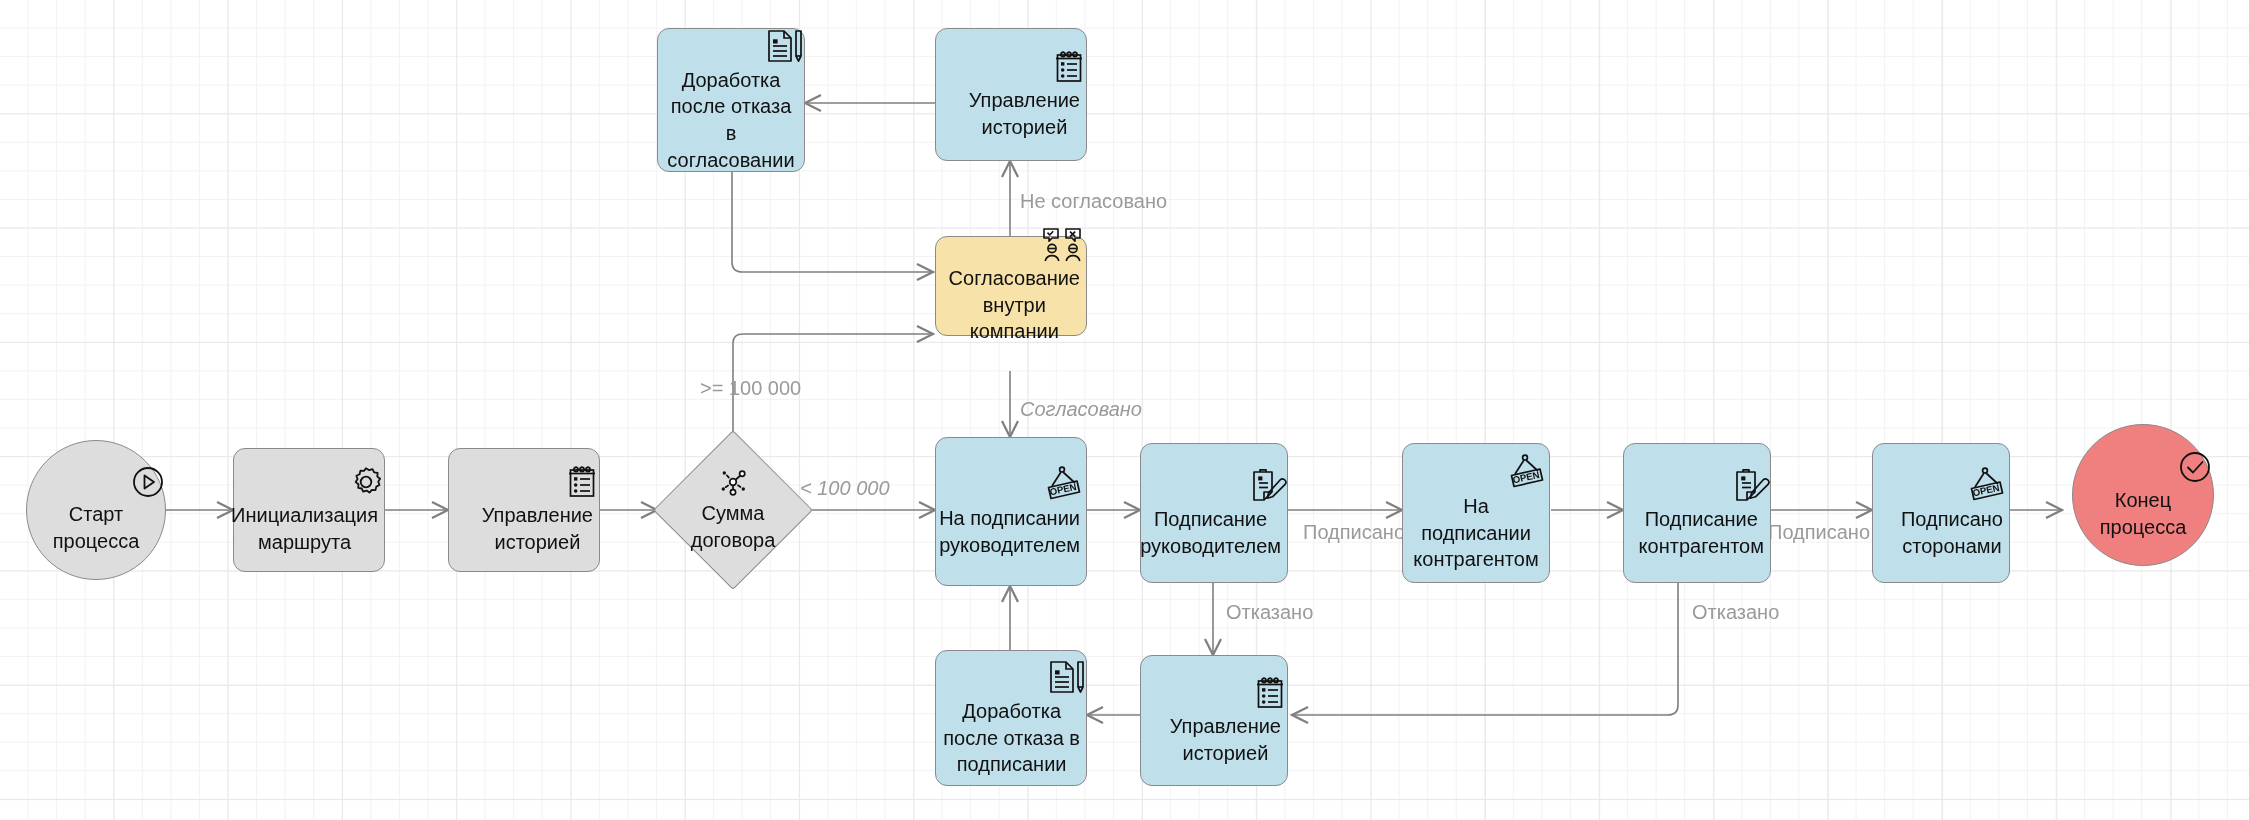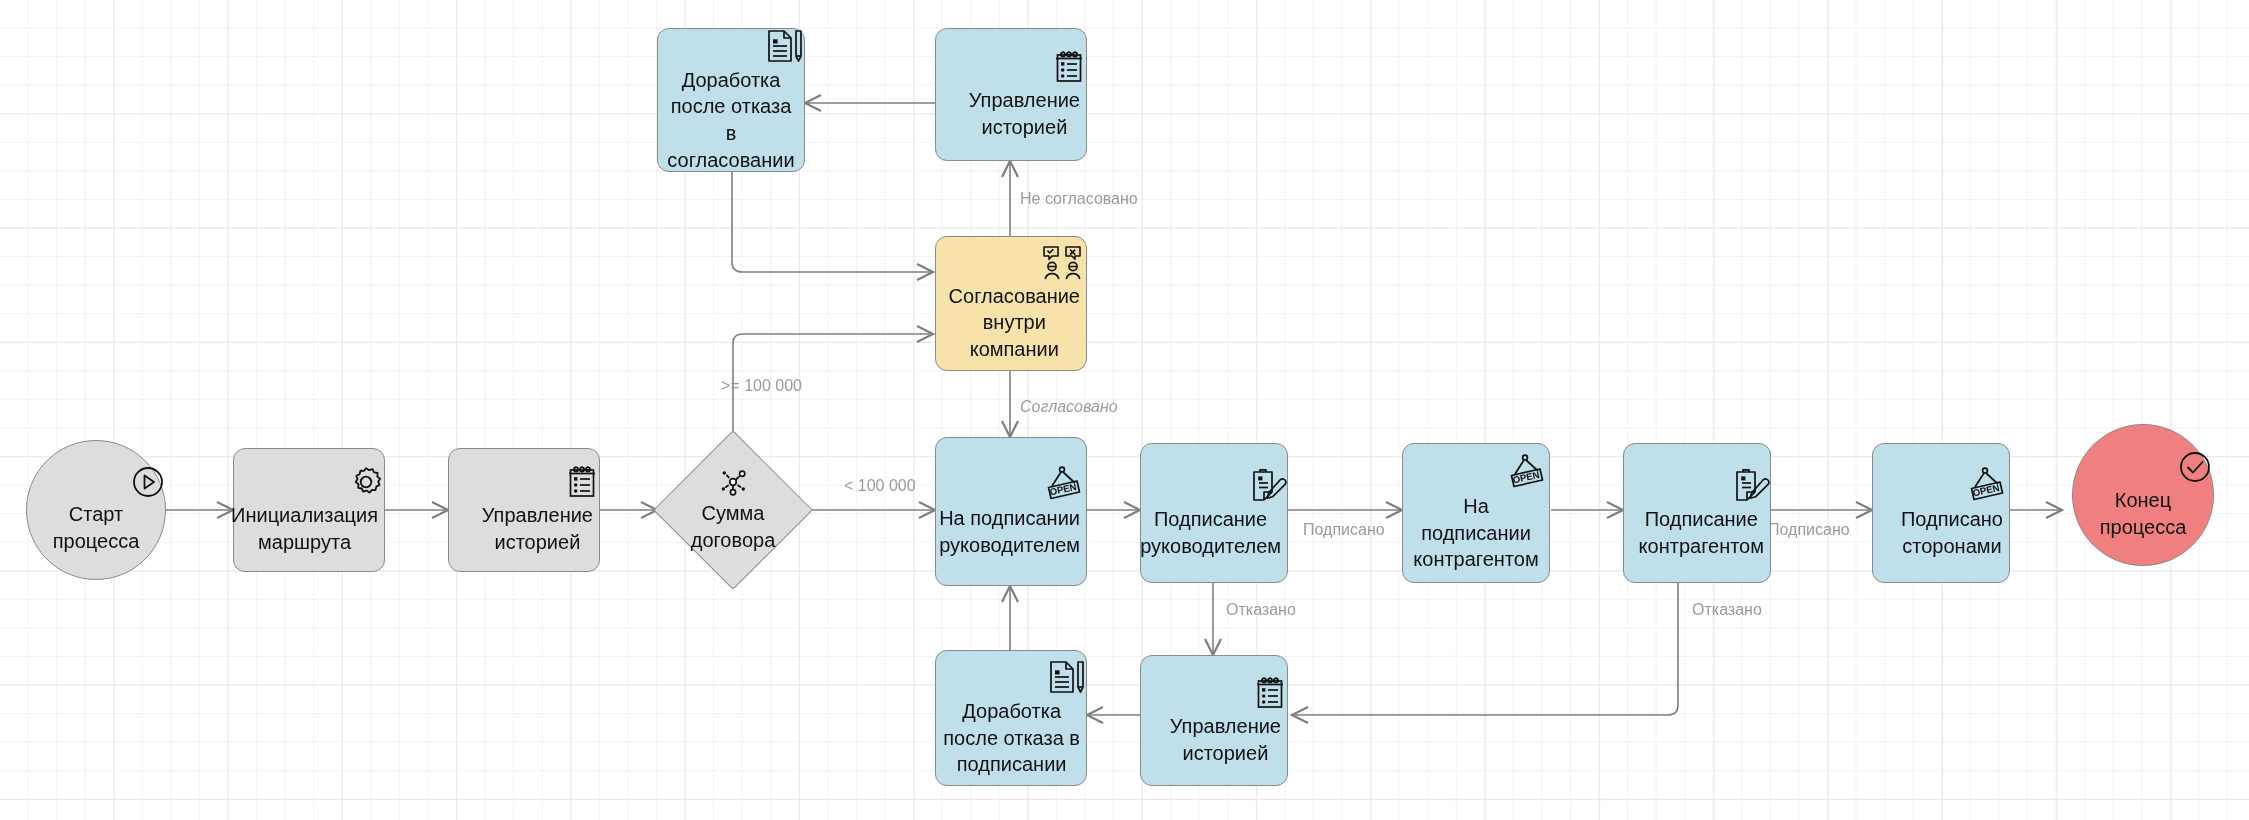--- a/index.html
+++ b/index.html
@@ -96,21 +96,21 @@
   .event {
     border-radius: 50%;
     border: 1.6px solid #8a8a8a;
     font-size: 20px;
   }
   .event.start { background: #dddddd; }
   .event.end   { background: #f08080; }
 
   .edge-label {
     position: absolute;
-    font-size: 16px;
+    font-size: 20px;
     color: #9a9a9a;
     white-space: nowrap;
     user-select: none;
   }
   svg.ico { display:block; }
 </style>
 </head>
 <body>
 
 <div id="canvas">
@@ -155,23 +155,23 @@
 
       <path d="M1678,583 L1678,705 Q1678,715 1668,715 L1292,715"></path>
 
       <path d="M1140,715 L1087,715"></path>
 
       <path d="M1010,650 L1010,586"></path>
     </g>
   </svg>
 
   <span class="edge-label" style="left:1020px; top:190px;">Не согласовано</span>
-  <span class="edge-label" style="left:721px; top:377px;">&gt;= 100 000</span>
+  <span class="edge-label" style="left:700px; top:377px;">&gt;= 100 000</span>
   <span class="edge-label" style="left:1020px; top:398px;font-style:italic;">Согласовано</span>
-  <span class="edge-label" style="left:844px; top:477px;">&lt; 100 000</span>
+  <span class="edge-label" style="left:800px; top:477px;font-style:italic;">&lt; 100 000</span>
   <span class="edge-label" style="left:1303px; top:521px;">Подписано</span>
   <span class="edge-label" style="left:1768px; top:521px;">Подписано</span>
   <span class="edge-label" style="left:1226px; top:601px;">Отказано</span>
   <span class="edge-label" style="left:1692px; top:601px;">Отказано</span>
 
   <div class="node task grey" style="left:233px; top:448px; width:152px; height:124px;">
     <span class="icon">
       <svg class="ico" width="36" height="36" viewBox="0 0 36 36">
         <g fill="none" stroke="#111" stroke-width="1.8" stroke-linejoin="round">
           <path d="M18,4.2 l3.1,2.0 3.4,-1.0 1.6,3.2 3.5,0.5 -0.3,3.6 2.8,2.2 -1.9,3.0 1.3,3.3 -3.2,1.6 -0.8,3.5 -3.6,-0.2 -2.4,2.7 -2.9,-2.0 -3.4,1.1 -1.5,-3.2 -3.5,-0.6 0.3,-3.6 -2.8,-2.2 1.9,-3.0 -1.2,-3.3 3.2,-1.6 0.8,-3.5 3.6,0.2 z"></path>
@@ -289,21 +289,21 @@
           <rect x="9" y="13.2" width="3.4" height="3.4"></rect>
           <circle cx="10.7" cy="21" r="1.8"></circle>
           <circle cx="10.7" cy="27" r="1.8"></circle>
         </g>
       </svg>
     </span>
     <span class="label">Управление
 историей</span>
   </div>
 
-  <div class="node task yellow" style="left:935px; top:236px; width:152px; height:135px;">
+  <div class="node task yellow" style="left:935px; top:236px; width:152px; height:100px;">
     <span class="icon">
       <svg class="ico" width="46" height="36" viewBox="0 0 46 36">
         <g stroke="#111" stroke-width="1.6" fill="none" stroke-linejoin="round">
           <path d="M4,2 h14 v9 h-6 l-3,3.2 v-3.2 h-5 z"></path>
           <path d="M26,2 h14 v9 h-5 v3.2 l-3,-3.2 h-6 z"></path>
           <path d="M7.5,5.6 l2.2,2.4 l3.5,-3.8"></path>
           <path d="M30,4.6 l5.2,5 M35.2,4.6 l-5.2,5"></path>
           <circle cx="12" cy="21.5" r="4.1"></circle>
           <line x1="8.3" y1="21.5" x2="15.7" y2="21.5"></line>
           <path d="M5.2,34 a7,7 0 0 1 13.6,0"></path>

